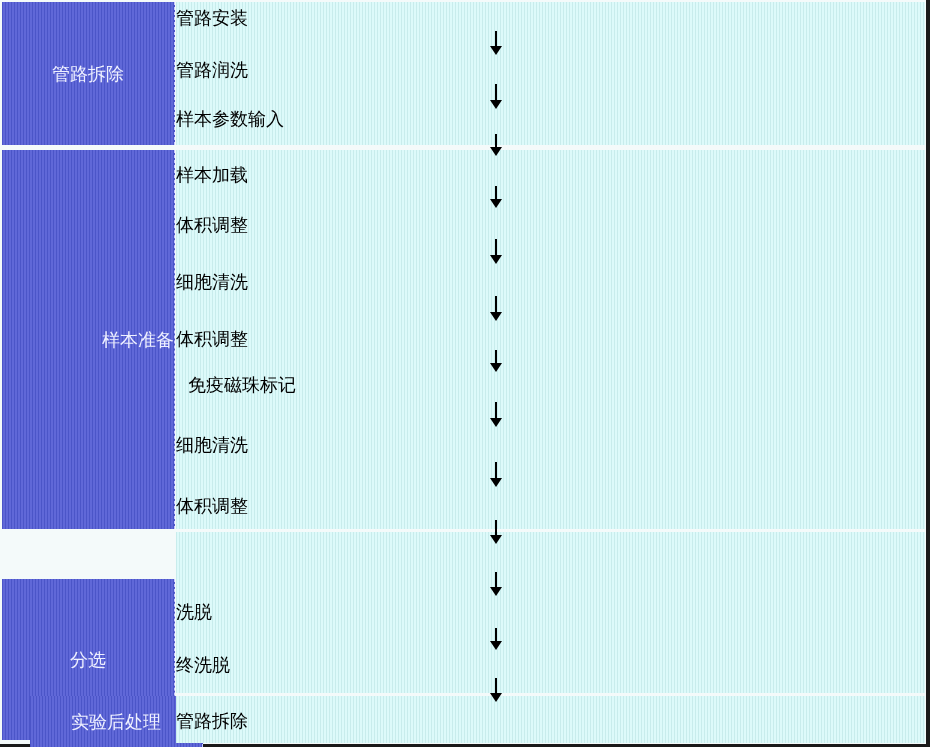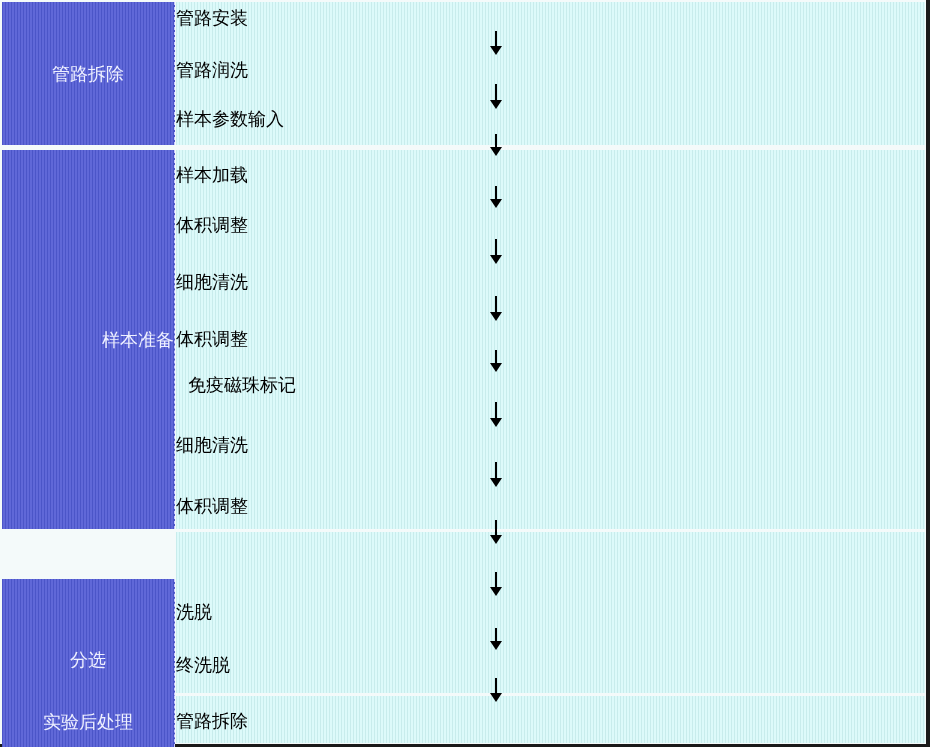--- a/index.html
+++ b/index.html
@@ -38,21 +38,21 @@
 
   <div class="stage" style="top:2px;height:143px;">
     <span>管路拆除</span>
   </div>
   <div class="stage" style="top:150px;height:379px;justify-content:flex-end;">
     <span>样本准备</span>
   </div>
   <div class="stage" style="top:532px;height:161px;margin-top:47px;">
     <span>分选</span>
   </div>
-  <div class="stage" style="top:696px;height:51px;">
+  <div class="stage" style="top:696px;height:51px;margin-left:28px;">
     <span>实验后处理</span>
   </div>
 
   <div class="lane" style="top:2px;height:143px;"></div>
   <div class="lane" style="top:150px;height:379px;"></div>
   <div class="lane" style="top:532px;height:161px;"></div>
   <div class="lane" style="top:696px;height:47px;"></div>
 
   <div class="step" style="top:7px;left:176px;width:640px;">管路安装</div>
   <div class="step" style="top:59px;left:176px;width:728px;">管路润洗</div>

